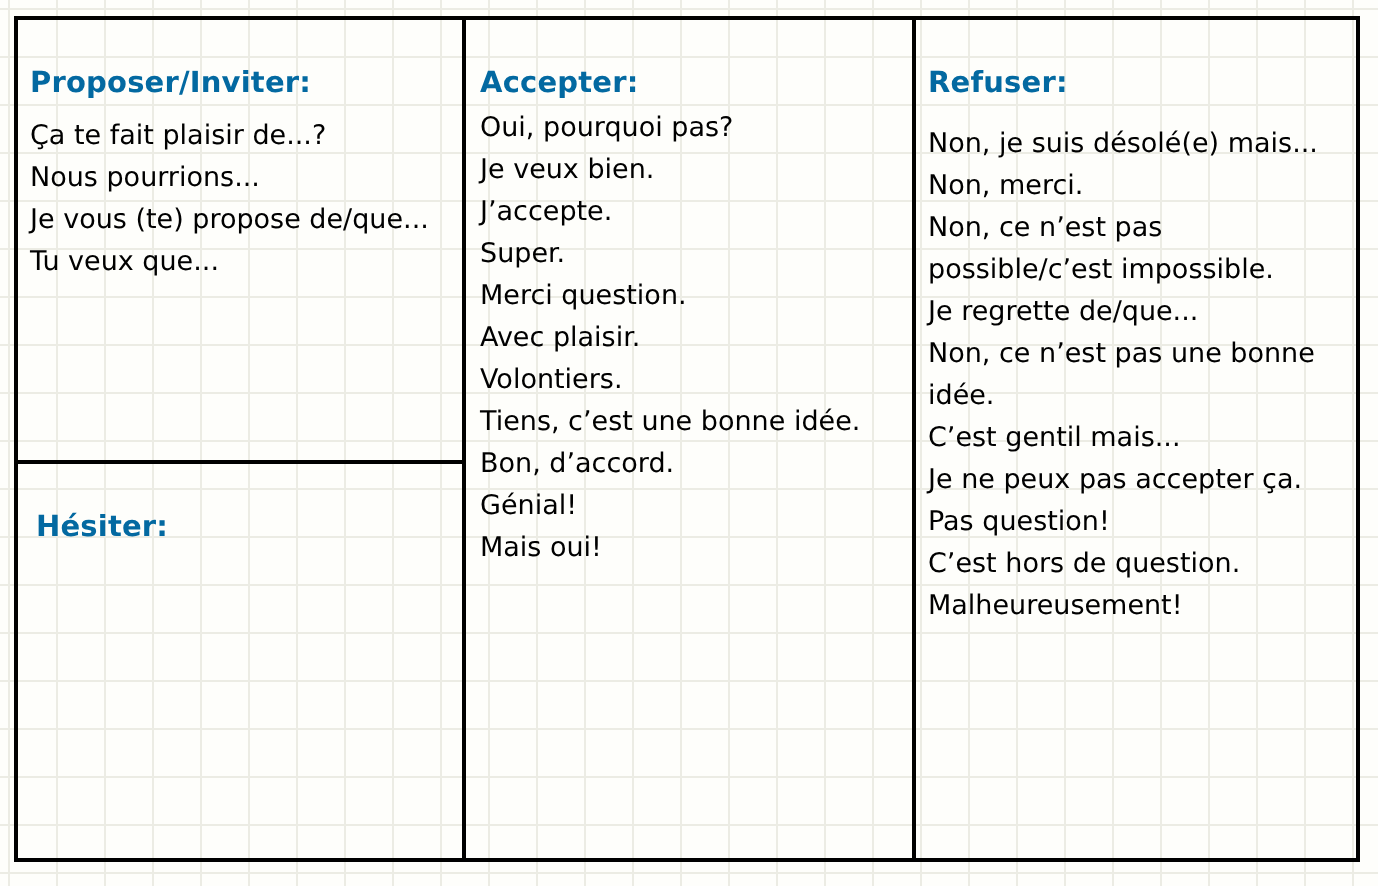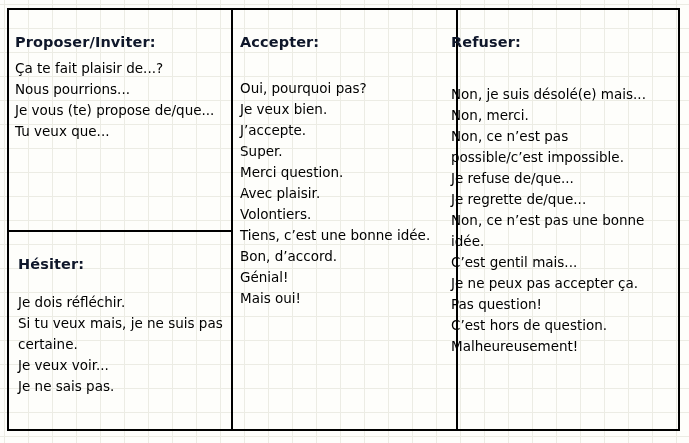--- a/index.html
+++ b/index.html
@@ -15,21 +15,21 @@
     color: #000;
   }
   .table {
     position: absolute; left: 7px; top: 8px; width: 673px; height: 423px;
     border: 2px solid #000; box-sizing: border-box;
   }
   .vline { position: absolute; top: 0; bottom: 0; width: 1.5px; background: #000; }
   .hline { position: absolute; height: 1.5px; background: #000; }
   .cell { position: absolute; box-sizing: border-box; }
   .heading {
-    color: #0f172a; font-weight: bold; font-size: 14.5px;
+    color: #0369a1; font-weight: bold; font-size: 14.5px;
     letter-spacing: 0.1px; margin: 0;
   }
   .lines { list-style: none; margin: 0; padding: 0; }
   .lines li { font-size: 13.5px; line-height: 21px; white-space: nowrap; }
 </style>
 </head>
 <body>
 
 <div class="table">
   <div class="vline" style="left:222px"></div>
@@ -41,54 +41,46 @@
     <ul class="lines" style="margin-top:8px">
       <li>Ça te fait plaisir de...?</li>
       <li>Nous pourrions...</li>
       <li>Je vous (te) propose de/que...</li>
       <li>Tu veux que...</li>
     </ul>
   </div>
 
   <div class="cell" style="left:9px; top:246px; width:214px">
     <h3 class="heading">Hésiter:</h3>
-    <ul class="lines" style="margin-top:20px">
-      <li>Je dois réfléchir.</li>
-      <li>Si tu veux mais, je ne suis pas</li>
-      <li>certaine.</li>
-      <li>Je veux voir...</li>
-      <li>Je ne sais pas.</li>
-    </ul>
   </div>
 
   <div class="cell" style="left:231px; top:24px; width:214px">
     <h3 class="heading">Accepter:</h3>
-    <ul class="lines" style="margin-top:28px">
+    <ul class="lines" style="margin-top:4px">
       <li>Oui, pourquoi pas?</li>
       <li>Je veux bien.</li>
       <li>J’accepte.</li>
       <li>Super.</li>
       <li>Merci question.</li>
       <li>Avec plaisir.</li>
       <li>Volontiers.</li>
       <li>Tiens, c’est une bonne idée.</li>
       <li>Bon, d’accord.</li>
       <li>Génial!</li>
       <li>Mais oui!</li>
     </ul>
   </div>
 
-  <div class="cell" style="left:442px; top:24px; width:214px">
+  <div class="cell" style="left:455px; top:24px; width:214px">
     <h3 class="heading">Refuser:</h3>
-    <ul class="lines" style="margin-top:34px">
+    <ul class="lines" style="margin-top:12px">
       <li>Non, je suis désolé(e) mais...</li>
       <li>Non, merci.</li>
       <li>Non, ce n’est pas</li>
       <li>possible/c’est impossible.</li>
-      <li>Je refuse de/que...</li>
       <li>Je regrette de/que...</li>
       <li>Non, ce n’est pas une bonne</li>
       <li>idée.</li>
       <li>C’est gentil mais...</li>
       <li>Je ne peux pas accepter ça.</li>
       <li>Pas question!</li>
       <li>C’est hors de question.</li>
       <li>Malheureusement!</li>
     </ul>
   </div>

